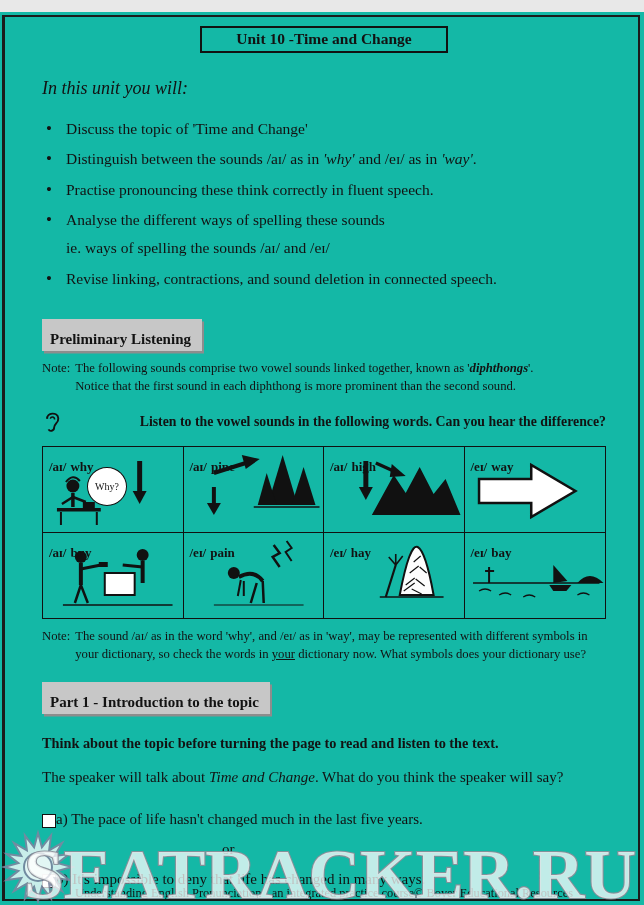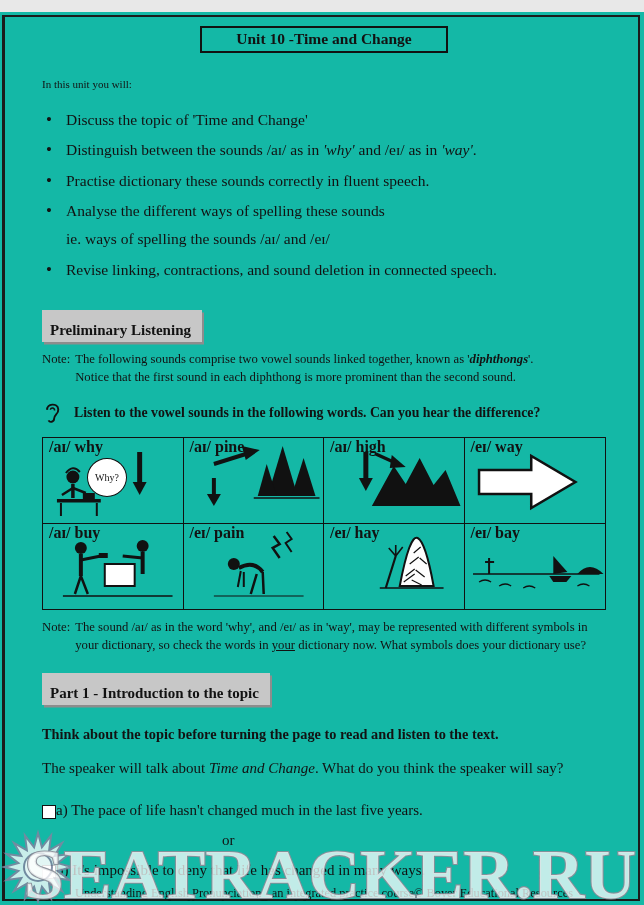--- a/index.html
+++ b/index.html
@@ -14,45 +14,45 @@
     border:2px solid #1b1b1b; border-left-width:3px; box-sizing:border-box;
   }
   .content {
     position:absolute; left:2px; top:3px; width:638px; height:886px;
     box-sizing:border-box; padding:9px 34px 0 40px; overflow:hidden;
   }
   .title-box {
     width:244px; margin:2px auto 0; border:2px solid #111;
     text-align:center; font-weight:bold; font-size:15.5px; padding:2px 0 3px;
   }
-  .intro { margin-top:25px; font-size:11px; }
+  .intro { margin-top:25px; font-size:18px;font-style:italic; }
   ul.bullets { list-style:none; margin:21px 0 0; padding:0 0 0 24px; }
   ul.bullets li { position:relative; margin-bottom:11.5px; font-size:15.5px; line-height:1.22; }
   ul.bullets li::before { content:"•"; position:absolute; left:-20px; top:-1px; font-size:17px; }
   .sub-line { margin-top:9px; }
   .it { font-style:italic; }
   .sec-heading {
     display:inline-block; background:#c7c7c7; box-shadow:2px 2.5px 0 #8d8d8d;
     font-weight:bold; font-size:15px; padding:12px 11px 3px 8px; margin-top:19px;
   }
   .note { display:flex; gap:5px; font-size:12.7px; margin-top:8px; line-height:1.42; }
   .note .lbl { flex:none; }
   .u { text-decoration:underline; }
   .em-b { font-style:italic; font-weight:bold; }
-  .listen { display:flex; align-items:center; gap:11px; margin-top:14px; }
+  .listen { display:flex; align-items:center; margin-top:14px;justify-content:space-between; }
   .listen .txt { font-weight:bold; font-size:13.8px; }
   .sound-table {
     display:grid; grid-template-columns:repeat(4,1fr);
     border:1.5px solid #111; margin-top:11px;
   }
   .cell { position:relative; height:85px; border-right:1px solid #111; border-bottom:1px solid #111; overflow:hidden; }
   .cell:nth-child(4n) { border-right:none; }
   .cell:nth-child(n+5) { border-bottom:none; }
   .cell svg.illu { position:absolute; left:0; top:0; width:100%; height:100%; }
-  .cell-label { position:absolute; top:0; left:6px; font-weight:bold; font-size:16px; z-index:2; background:transparent; }
+  .cell-label { position:absolute; top:12px; left:6px; font-weight:bold; font-size:13px; z-index:2; background:transparent; }
   .cell-label .word { margin-left:4px; }
   .bubble {
     position:absolute; left:44px; top:20px; z-index:2;
     border:1px solid #111; border-radius:50%; background:#fff;
     font-size:10px; padding:13px 7px;
   }
   .part1-think { margin-top:21px; font-weight:bold; font-size:14.3px; }
   .speaker-line { margin-top:17px; font-size:15px; }
   .option { display:flex; align-items:flex-start; margin-top:25px; font-size:15px; }
   .option + .or-line + .option { margin-top:13px; }
@@ -74,21 +74,21 @@
 
   <div class="content">
 
     <div class="title-box">Unit 10 -Time and Change</div>
 
     <div class="intro">In this unit you will:</div>
 
     <ul class="bullets">
       <li><span>Discuss the topic of 'Time and Change'</span></li>
       <li><span>Distinguish between the sounds </span><span class="sym">/aɪ/</span><span> as in </span><span class="it">'why'</span><span> and </span><span class="sym">/eɪ/</span><span> as in </span><span class="it">'way'</span><span>.</span></li>
-      <li><span>Practise dictionary these sounds correctly in fluent speech.</span></li>
+      <li><span>Practise pronouncing these think correctly in fluent speech.</span></li>
       <li>
         <span>Analyse the different ways of spelling these sounds</span>
         <div class="sub-line">ie. ways of spelling the sounds /aɪ/ and /eɪ/</div>
       </li>
       <li><span>Revise linking, contractions, and sound deletion in connected speech.</span></li>
     </ul>
 
     <div>
       <span class="sec-heading">Preliminary Listening</span>
     </div>

